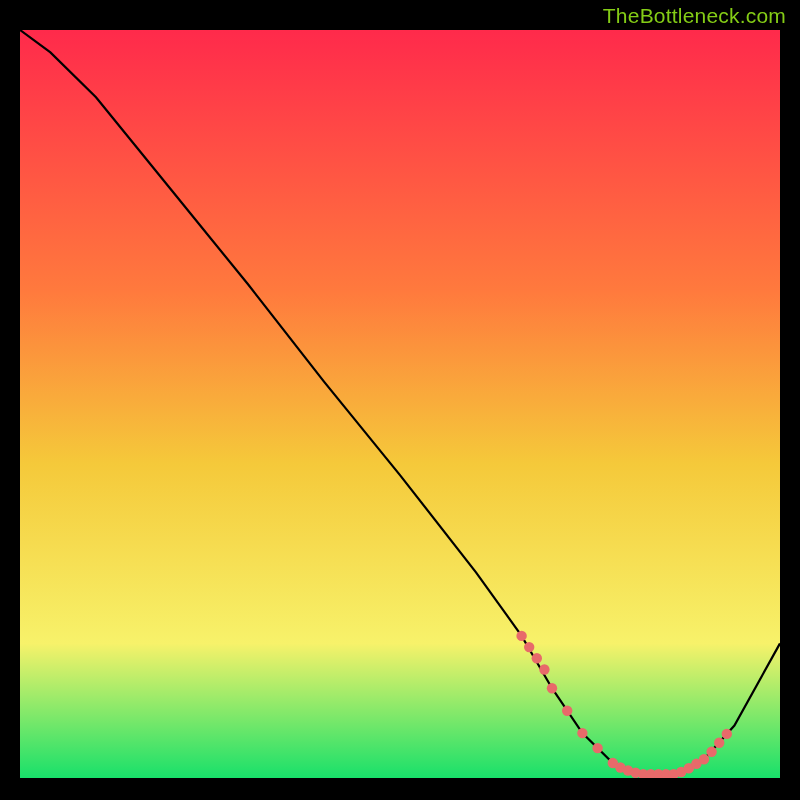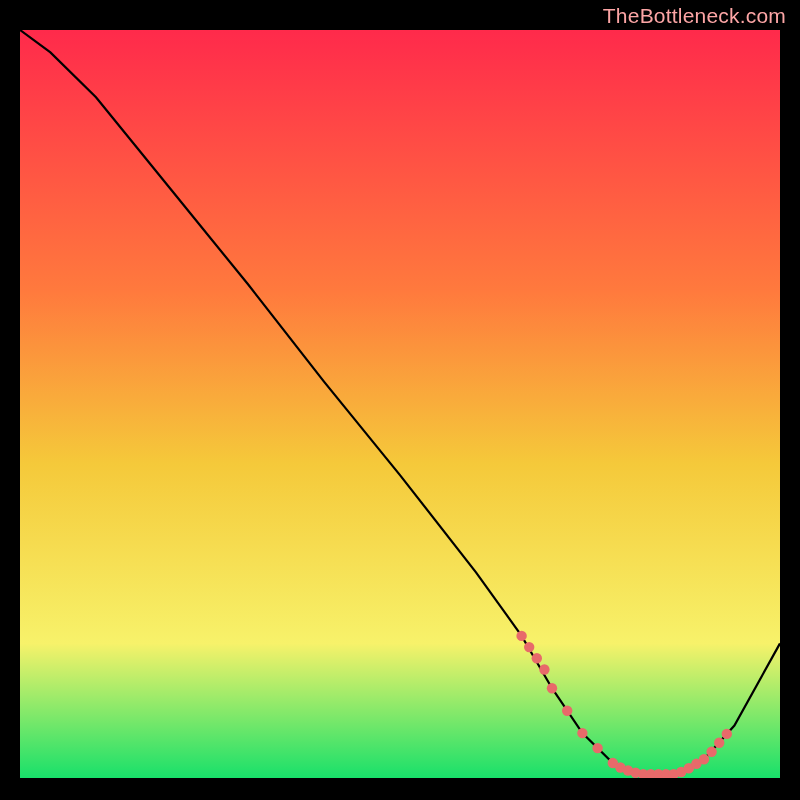--- a/index.html
+++ b/index.html
@@ -14,21 +14,21 @@
   .frame {
     position: relative;
     width: 800px;
     height: 800px;
     background: #000;
   }
   .watermark {
     position: absolute;
     top: 4px;
     right: 14px;
-    color: #fca5a5;
+    color: #84cc16;
     font-size: 21px;
     font-weight: 500;
     letter-spacing: 0.2px;
   }
   .plot {
     position: absolute;
     left: 20px;
     top: 30px;
     width: 760px;
     height: 748px;

